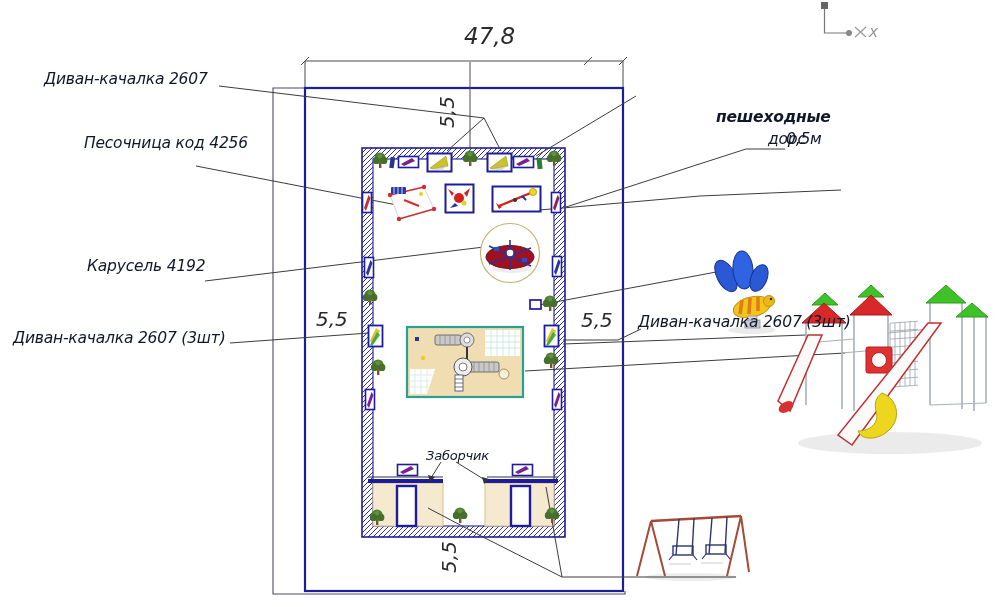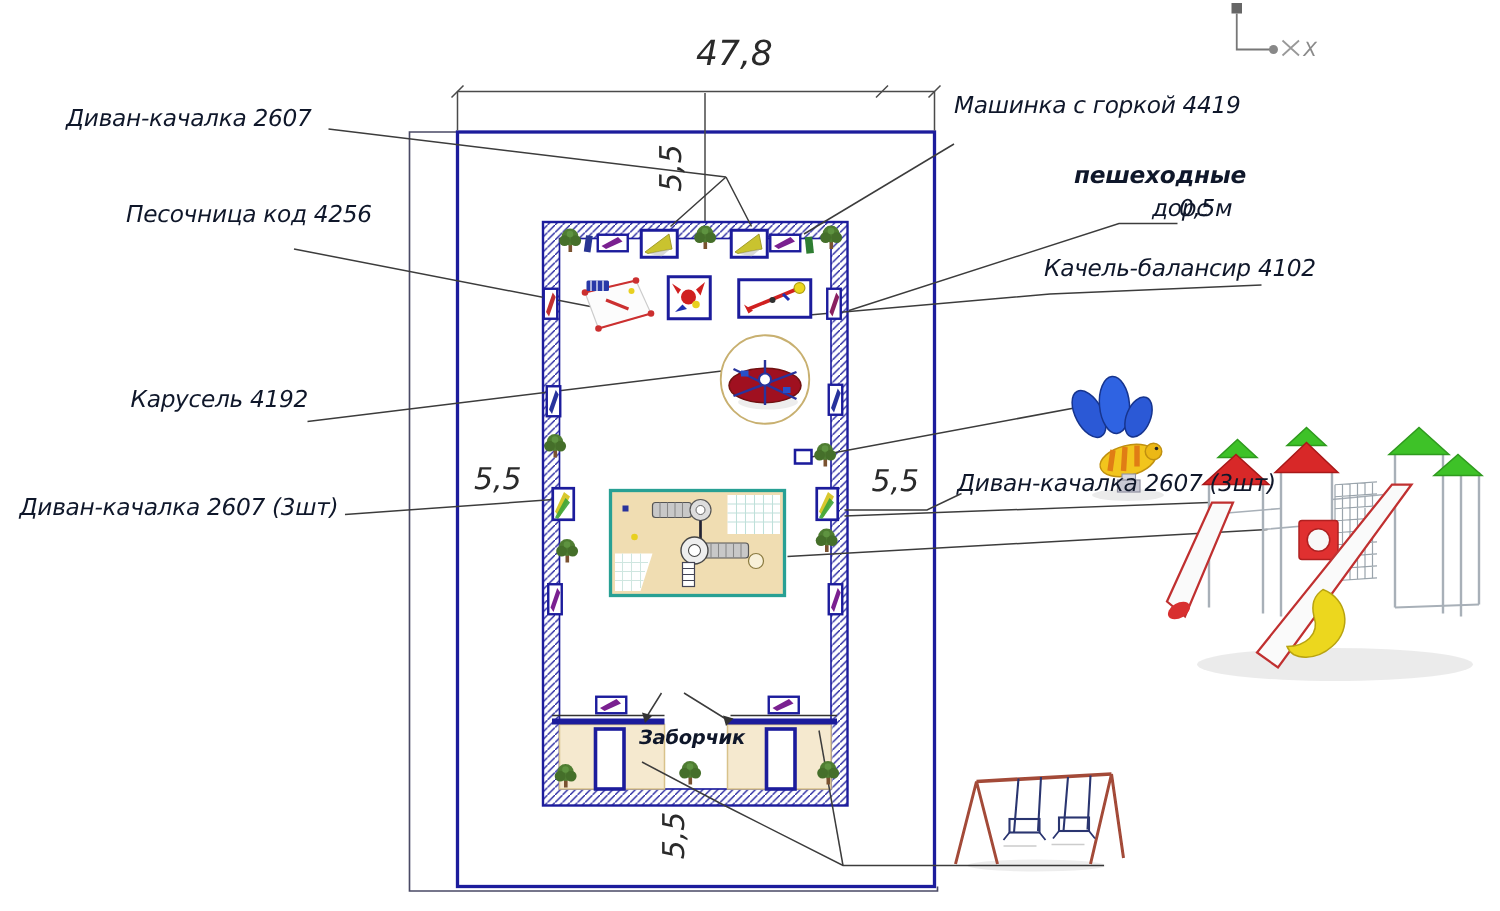--- a/index.html
+++ b/index.html
@@ -1,21 +1,21 @@
 <!DOCTYPE html>
 <html><head>
 <meta charset="utf-8">
 <style>
   html,body{margin:0;padding:0;background:#fff;}
   .canvas{position:relative;width:1000px;height:607px;background:#fff;overflow:hidden;
           font-family:"DejaVu Sans",sans-serif;}
   svg{position:absolute;left:0;top:0;}
   .lbl{position:absolute;font:italic 15.5px "DejaVu Sans",sans-serif;color:#0f172a;
        white-space:nowrap;letter-spacing:-0.2px;}
-  .lbl.sm{font-size:13px;font-weight:700;margin-top:37px;}
+  .lbl.sm{font-size:13px;font-weight:400;}
   .dim{position:absolute;font:italic 23px "DejaVu Sans",sans-serif;color:#2a2a2a;white-space:nowrap;}
   .dim55{font-size:20px;}
   .rot{width:40px;text-align:center;transform:rotate(-90deg);}
   .axis-x{font:italic 13px "DejaVu Sans",sans-serif;fill:#8a8a8a;}
 </style>
 </head>
 <body>
 
 <div class="canvas">
 
@@ -247,25 +247,23 @@
     <rect x="71" y="37" width="20" height="9" fill="none" stroke="#2a3570" stroke-width="1.4"></rect>
     <path d="M38,47 L34,52 M58,47 L62,52 M71,46 L67,51 M91,46 L95,51" stroke="#2a3570" stroke-width="1.2"></path>
     <path d="M34,56 h22 M66,55 h22" stroke="#ccc" stroke-width="1"></path>
   </g>
 </svg>
 
 <div class="lbl" style="left:44px;top:70px;">Диван-качалка 2607</div>
 <div class="lbl" style="left:84px;top:134px;">Песочница код 4256</div>
 <div class="lbl" style="left:87px;top:257px;">Карусель 4192</div>
 <div class="lbl" style="left:13px;top:329px;">Диван-качалка 2607 (3шт)</div>
-<div class="lbl" style="left:636px;top:61px;">Машинка с горкой 4419</div>
 <div class="lbl" style="left:716px;top:108px;font-weight:bold;">пешеходные</div>
 <div class="lbl" style="left:740px;top:130px;margin-left:28px;">дорс</div>
 <div class="lbl" style="left:786px;top:130px;">0,5м</div>
-<div class="lbl" style="left:696px;top:170px;">Качель-балансир 4102</div>
 <div class="lbl" style="left:638px;top:313px;">Диван-качалка 2607 (3шт)</div>
 <div class="lbl sm" style="left:426px;top:448px;">Заборчик</div>
 
 <div class="dim" style="left:464px;top:23px;">47,8</div>
 <div class="dim dim55 rot" style="left:427px;top:100px;">5,5</div>
 <div class="dim dim55" style="left:316px;top:307px;">5,5</div>
 <div class="dim dim55" style="left:581px;top:308px;">5,5</div>
 <div class="dim dim55 rot" style="left:429px;top:545px;">5,5</div>
 
 </div>

